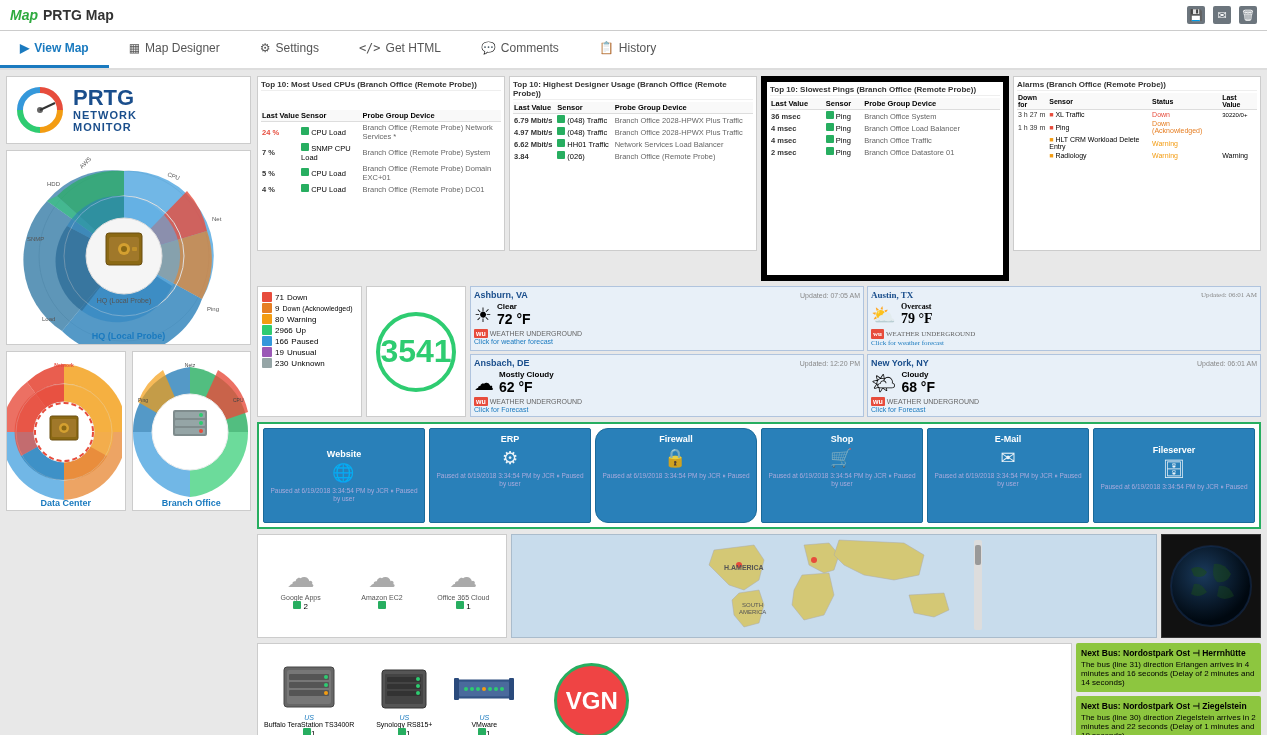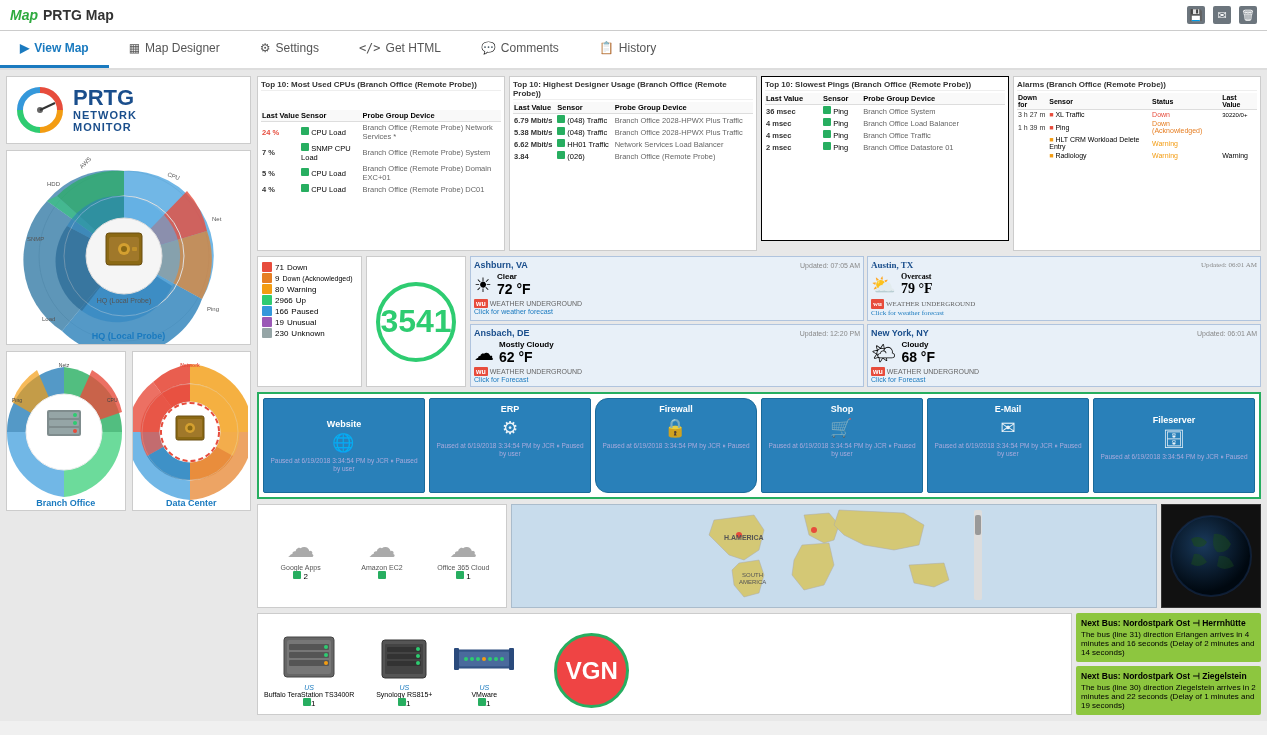--- a/index.html
+++ b/index.html
@@ -120,20 +120,49 @@
         <text x="20" y="90" font-size="6" fill="#555">SNMP</text>
         <text x="40" y="35" font-size="6" fill="#555">HDD</text>
       </svg>
       <div style="position:absolute;bottom:3px;left:50%;transform:translateX(-50%);font-size:9px;font-weight:bold;color:#1a7abf;white-space:nowrap;">HQ (Local Probe)</div>
     </div>
 
     <div style="display:grid;grid-template-columns:1fr 1fr;gap:6px;">
 
       <div style="background:white;border:1px solid #ccc;position:relative;height:160px;overflow:hidden;">
         <svg width="115" height="155" viewBox="0 0 115 155">
+
+          <path d="M57,80 L57,12 A68,68 0 0,1 120,80 Z" fill="#f39c12" opacity="0.8"></path>
+          <path d="M57,80 L120,80 A68,68 0 0,1 57,148 Z" fill="#e67e22" opacity="0.7"></path>
+          <path d="M57,80 L57,148 A68,68 0 0,1 -6,80 Z" fill="#3498db" opacity="0.7"></path>
+          <path d="M57,80 L-6,80 A68,68 0 0,1 20,30 Z" fill="#e74c3c" opacity="0.8"></path>
+          <path d="M57,80 L20,30 A68,68 0 0,1 57,12 Z" fill="#e74c3c" opacity="0.9"></path>
+
+          <circle cx="57" cy="80" r="48" fill="none" stroke="#e0e0e0" stroke-width="1"></circle>
+          <path d="M57,80 L57,32 A48,48 0 0,1 100,104 Z" fill="#f5b041" opacity="0.7"></path>
+          <path d="M57,80 L100,104 A48,48 0 0,1 57,128 Z" fill="#e67e22" opacity="0.6"></path>
+          <path d="M57,80 L57,128 A48,48 0 0,1 14,104 Z" fill="#2980b9" opacity="0.7"></path>
+          <path d="M57,80 L14,104 A48,48 0 0,1 57,32 Z" fill="#e74c3c" opacity="0.7"></path>
+
+          <circle cx="57" cy="80" r="30" fill="white" stroke="#eee" stroke-width="1"></circle>
+
+          <rect x="43" y="64" width="28" height="24" rx="2" fill="#8B6914" stroke="#6B4F10" stroke-width="1"></rect>
+          <rect x="45" y="67" width="24" height="18" rx="1" fill="#A0782A"></rect>
+          <circle cx="57" cy="76" r="5" fill="#D4A030"></circle>
+          <circle cx="57" cy="76" r="2.5" fill="#8B6914"></circle>
+
+          <circle cx="57" cy="80" r="29" fill="none" stroke="#e74c3c" stroke-width="2" stroke-dasharray="5,3"></circle>
+
+          <text x="57" y="15" font-size="5" fill="#e74c3c" text-anchor="middle" font-weight="bold">Network</text>
+        </svg>
+        <div style="position:absolute;bottom:2px;left:50%;transform:translateX(-50%);font-size:9px;font-weight:bold;color:#1a7abf;white-space:nowrap;">Data Center</div>
+      </div>
+
+      <div style="background:white;border:1px solid #ccc;position:relative;height:160px;overflow:hidden;">
+        <svg width="115" height="155" viewBox="0 0 115 155">
           <path d="M57,80 L57,15 A65,65 0 0,1 115,80 Z" fill="#27ae60" opacity="0.8"></path>
           <path d="M57,80 L115,80 A65,65 0 0,1 57,145 Z" fill="#2ecc71" opacity="0.7"></path>
           <path d="M57,80 L57,145 A65,65 0 0,1 0,80 Z" fill="#3498db" opacity="0.7"></path>
           <path d="M57,80 L0,80 A65,65 0 0,1 57,15 Z" fill="#2980b9" opacity="0.8"></path>
 
           <path d="M57,80 L85,18 A65,65 0 0,1 115,60 Z" fill="#e74c3c" opacity="0.8"></path>
           <path d="M57,80 L30,18 A65,65 0 0,0 5,50 Z" fill="#f39c12" opacity="0.7"></path>
 
           <circle cx="57" cy="80" r="38" fill="white" stroke="#eee" stroke-width="1"></circle>
 
@@ -143,49 +172,20 @@
           <rect x="42" y="76" width="30" height="6" rx="1" fill="#95a5a6"></rect>
           <circle cx="68" cy="63" r="2" fill="#2ecc71"></circle>
           <circle cx="68" cy="71" r="2" fill="#2ecc71"></circle>
           <circle cx="68" cy="79" r="2" fill="#e74c3c"></circle>
 
           <text x="57" y="15" font-size="5" fill="#444" text-anchor="middle">Netz</text>
           <text x="100" y="50" font-size="5" fill="#444">CPU</text>
           <text x="5" y="50" font-size="5" fill="#444">Ping</text>
         </svg>
         <div style="position:absolute;bottom:2px;left:50%;transform:translateX(-50%);font-size:9px;font-weight:bold;color:#1a7abf;white-space:nowrap;">Branch Office</div>
-      </div>
-
-      <div style="background:white;border:1px solid #ccc;position:relative;height:160px;overflow:hidden;">
-        <svg width="115" height="155" viewBox="0 0 115 155">
-
-          <path d="M57,80 L57,12 A68,68 0 0,1 120,80 Z" fill="#f39c12" opacity="0.8"></path>
-          <path d="M57,80 L120,80 A68,68 0 0,1 57,148 Z" fill="#e67e22" opacity="0.7"></path>
-          <path d="M57,80 L57,148 A68,68 0 0,1 -6,80 Z" fill="#3498db" opacity="0.7"></path>
-          <path d="M57,80 L-6,80 A68,68 0 0,1 20,30 Z" fill="#e74c3c" opacity="0.8"></path>
-          <path d="M57,80 L20,30 A68,68 0 0,1 57,12 Z" fill="#e74c3c" opacity="0.9"></path>
-
-          <circle cx="57" cy="80" r="48" fill="none" stroke="#e0e0e0" stroke-width="1"></circle>
-          <path d="M57,80 L57,32 A48,48 0 0,1 100,104 Z" fill="#f5b041" opacity="0.7"></path>
-          <path d="M57,80 L100,104 A48,48 0 0,1 57,128 Z" fill="#e67e22" opacity="0.6"></path>
-          <path d="M57,80 L57,128 A48,48 0 0,1 14,104 Z" fill="#2980b9" opacity="0.7"></path>
-          <path d="M57,80 L14,104 A48,48 0 0,1 57,32 Z" fill="#e74c3c" opacity="0.7"></path>
-
-          <circle cx="57" cy="80" r="30" fill="white" stroke="#eee" stroke-width="1"></circle>
-
-          <rect x="43" y="64" width="28" height="24" rx="2" fill="#8B6914" stroke="#6B4F10" stroke-width="1"></rect>
-          <rect x="45" y="67" width="24" height="18" rx="1" fill="#A0782A"></rect>
-          <circle cx="57" cy="76" r="5" fill="#D4A030"></circle>
-          <circle cx="57" cy="76" r="2.5" fill="#8B6914"></circle>
-
-          <circle cx="57" cy="80" r="29" fill="none" stroke="#e74c3c" stroke-width="2" stroke-dasharray="5,3"></circle>
-
-          <text x="57" y="15" font-size="5" fill="#e74c3c" text-anchor="middle" font-weight="bold">Network</text>
-        </svg>
-        <div style="position:absolute;bottom:2px;left:50%;transform:translateX(-50%);font-size:9px;font-weight:bold;color:#1a7abf;white-space:nowrap;">Data Center</div>
       </div>
     </div>
   </div>
 
   <div style="display:flex;flex-direction:column;gap:5px;">
 
     <div style="display:grid;grid-template-columns:repeat(4,1fr);gap:4px;">
 
       <div style="background:white;border:1px solid #ccc;padding:3px;font-size:8px;overflow:hidden;height:175px;">
         <div style="font-size:8px;font-weight:bold;color:#333;margin-bottom:19px;border-bottom:1px solid #eee;padding-bottom:1px;">Top 10: Most Used CPUs (Branch Office (Remote Probe))</div>
@@ -228,39 +228,39 @@
             <th style="text-align:left;padding:1px;border-bottom:1px solid #ddd;background:#f9f9f9;white-space:nowrap;">Last Value</th>
             <th style="text-align:left;padding:1px;border-bottom:1px solid #ddd;background:#f9f9f9;">Sensor</th>
             <th style="text-align:left;padding:1px;border-bottom:1px solid #ddd;background:#f9f9f9;">Probe Group Device</th>
           </tr>
           <tr>
             <td style="padding:1px;color:#333;font-weight:bold;white-space:nowrap;">6.79 Mbit/s</td>
             <td style="padding:1px;"><span class="sensor-green"></span> (048) Traffic</td>
             <td style="padding:1px;color:#666;">Branch Office 2028-HPWX Plus Traffic</td>
           </tr>
           <tr>
-            <td style="padding:1px;color:#333;font-weight:bold;">5.38 Mbit/s</td>
+            <td style="padding:1px;color:#333;font-weight:bold;">4.97 Mbit/s</td>
             <td style="padding:1px;"><span class="sensor-green"></span> (048) Traffic</td>
             <td style="padding:1px;color:#666;">Branch Office 2028-HPWX Plus Traffic</td>
           </tr>
           <tr>
             <td style="padding:1px;color:#333;font-weight:bold;">6.62 Mbit/s</td>
             <td style="padding:1px;"><span class="sensor-green"></span> HH01 Traffic</td>
             <td style="padding:1px;color:#666;">Network Services Load Balancer</td>
           </tr>
           <tr>
             <td style="padding:1px;color:#333;font-weight:bold;">3.84</td>
             <td style="padding:1px;"><span class="sensor-green"></span> (026)</td>
             <td style="padding:1px;color:#666;">Branch Office (Remote Probe)</td>
           </tr>
         </tbody>
           </table>
       </div>
 
-      <div style="background:white;border:1px solid #000000;padding:3px;font-size:8px;overflow:hidden;height:165px;">
+      <div style="background:white;border:6px solid #000000;padding:3px;font-size:8px;overflow:hidden;height:205px;">
         <div style="font-size:8px;font-weight:bold;color:#333;margin-bottom:2px;border-bottom:1px solid #eee;padding-bottom:1px;">Top 10: Slowest Pings (Branch Office (Remote Probe))</div>
         <table style="width:100%;border-collapse:collapse;font-size:7.5px;">
           <tbody>
               <tr>
             <th style="text-align:left;padding:1px;border-bottom:1px solid #ddd;background:#f9f9f9;white-space:nowrap;">Last Value</th>
             <th style="text-align:left;padding:1px;border-bottom:1px solid #ddd;background:#f9f9f9;">Sensor</th>
             <th style="text-align:left;padding:1px;border-bottom:1px solid #ddd;background:#f9f9f9;">Probe Group Device</th>
           </tr>
           <tr>
             <td style="padding:1px;color:#333;font-weight:bold;">36 msec</td>

